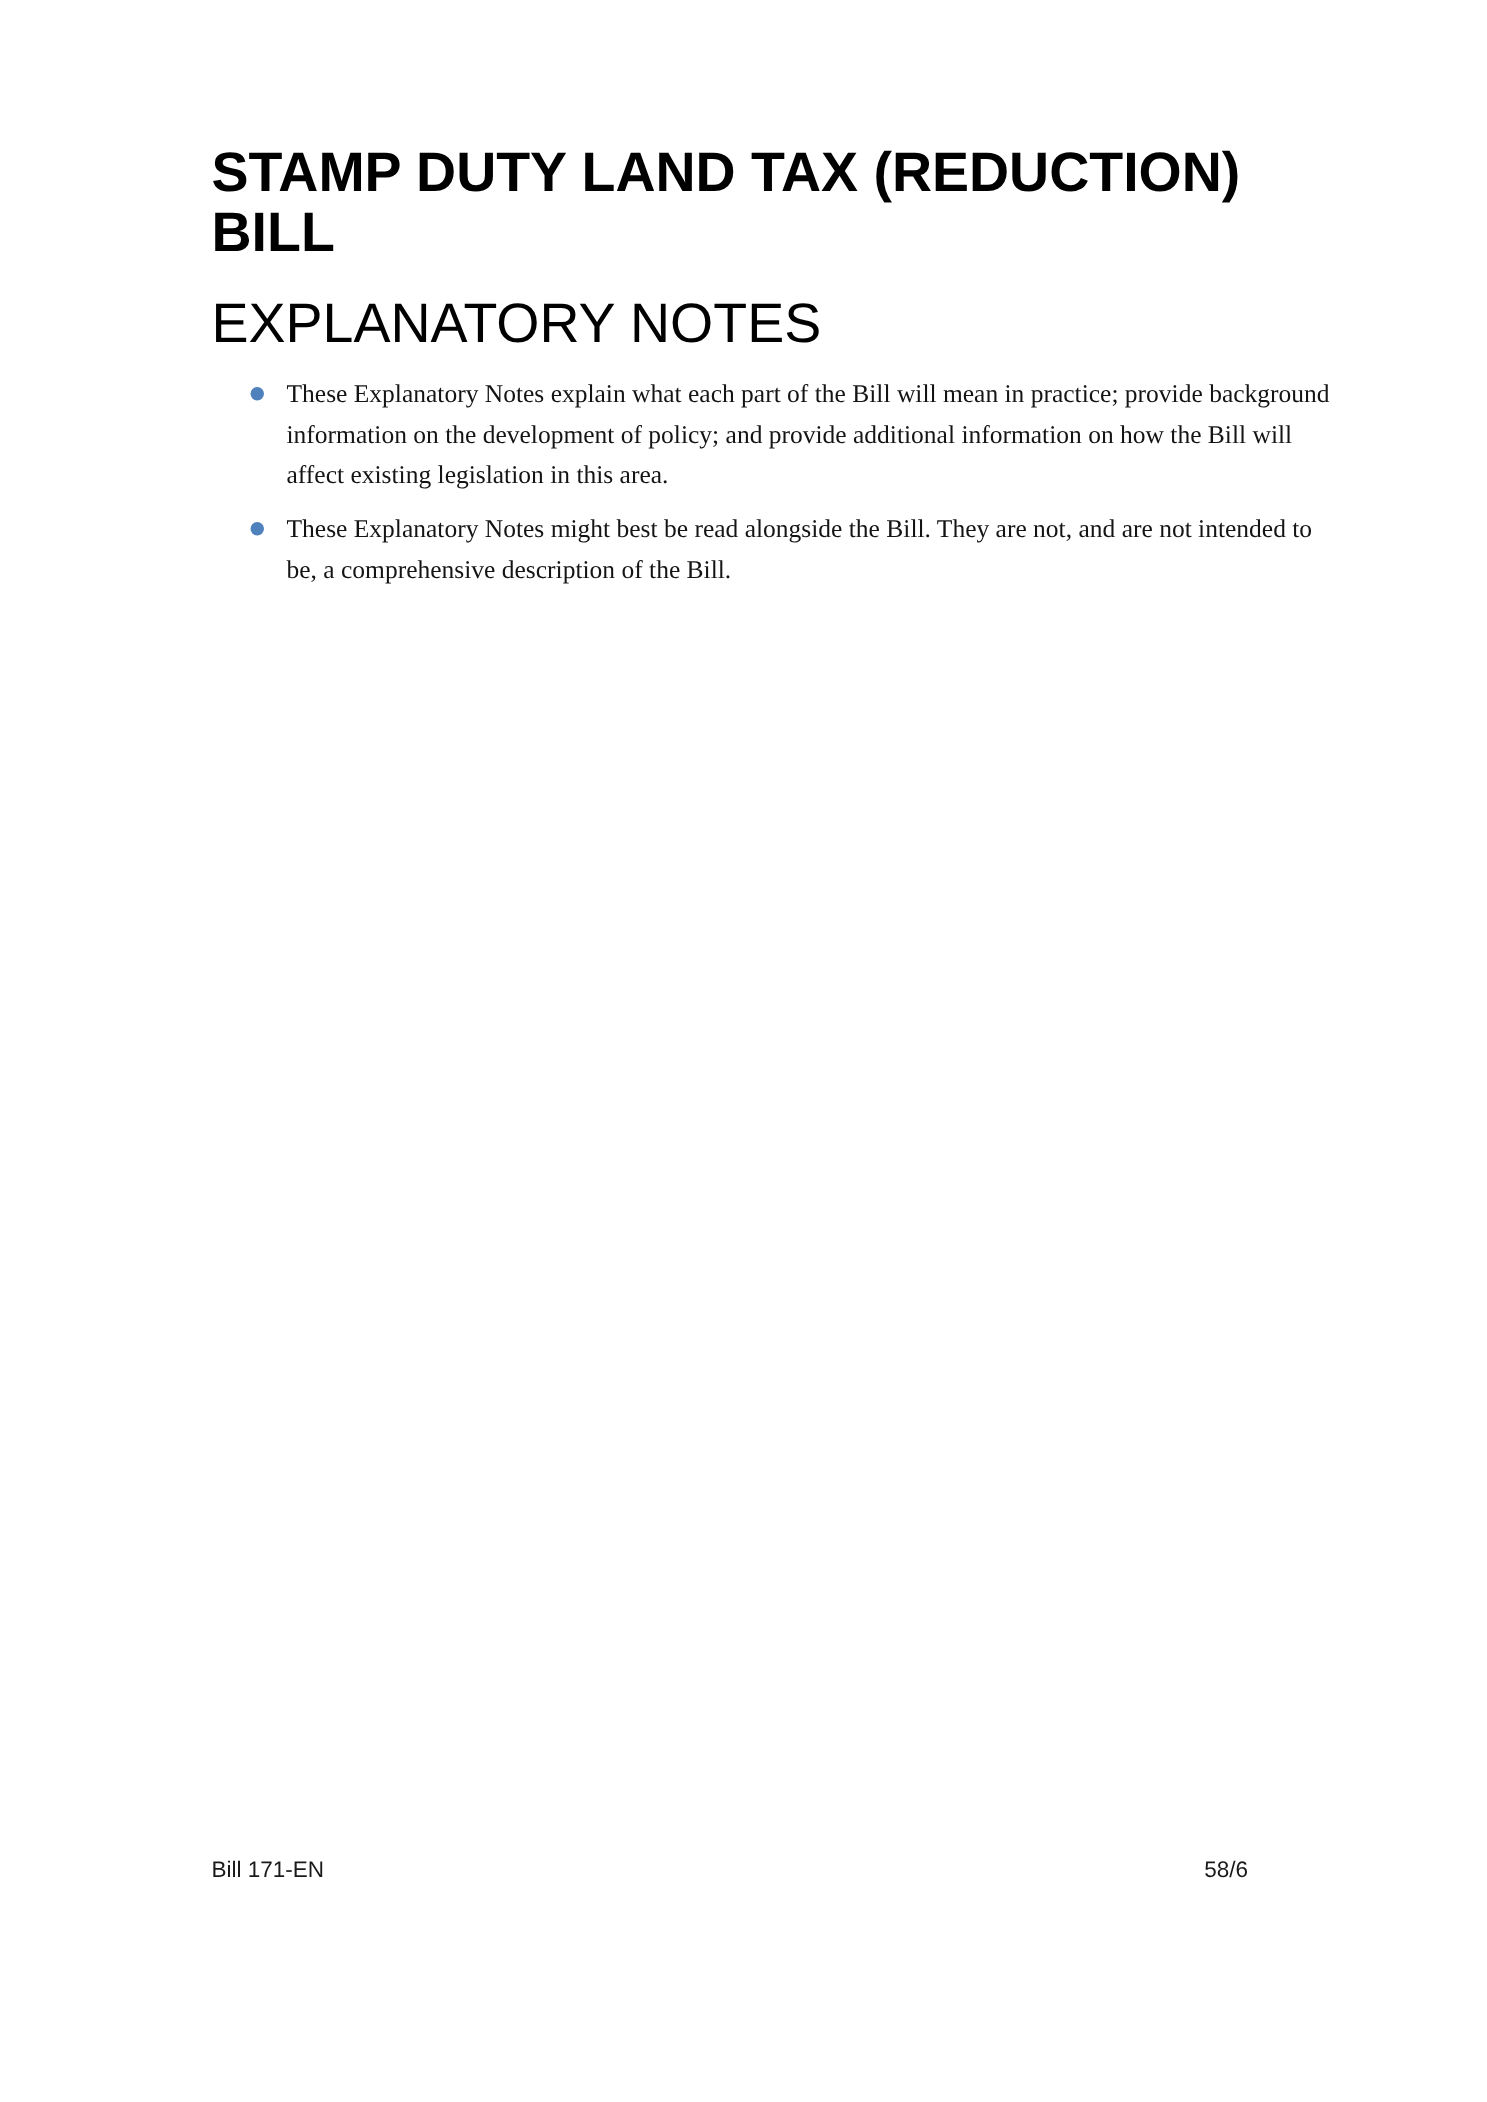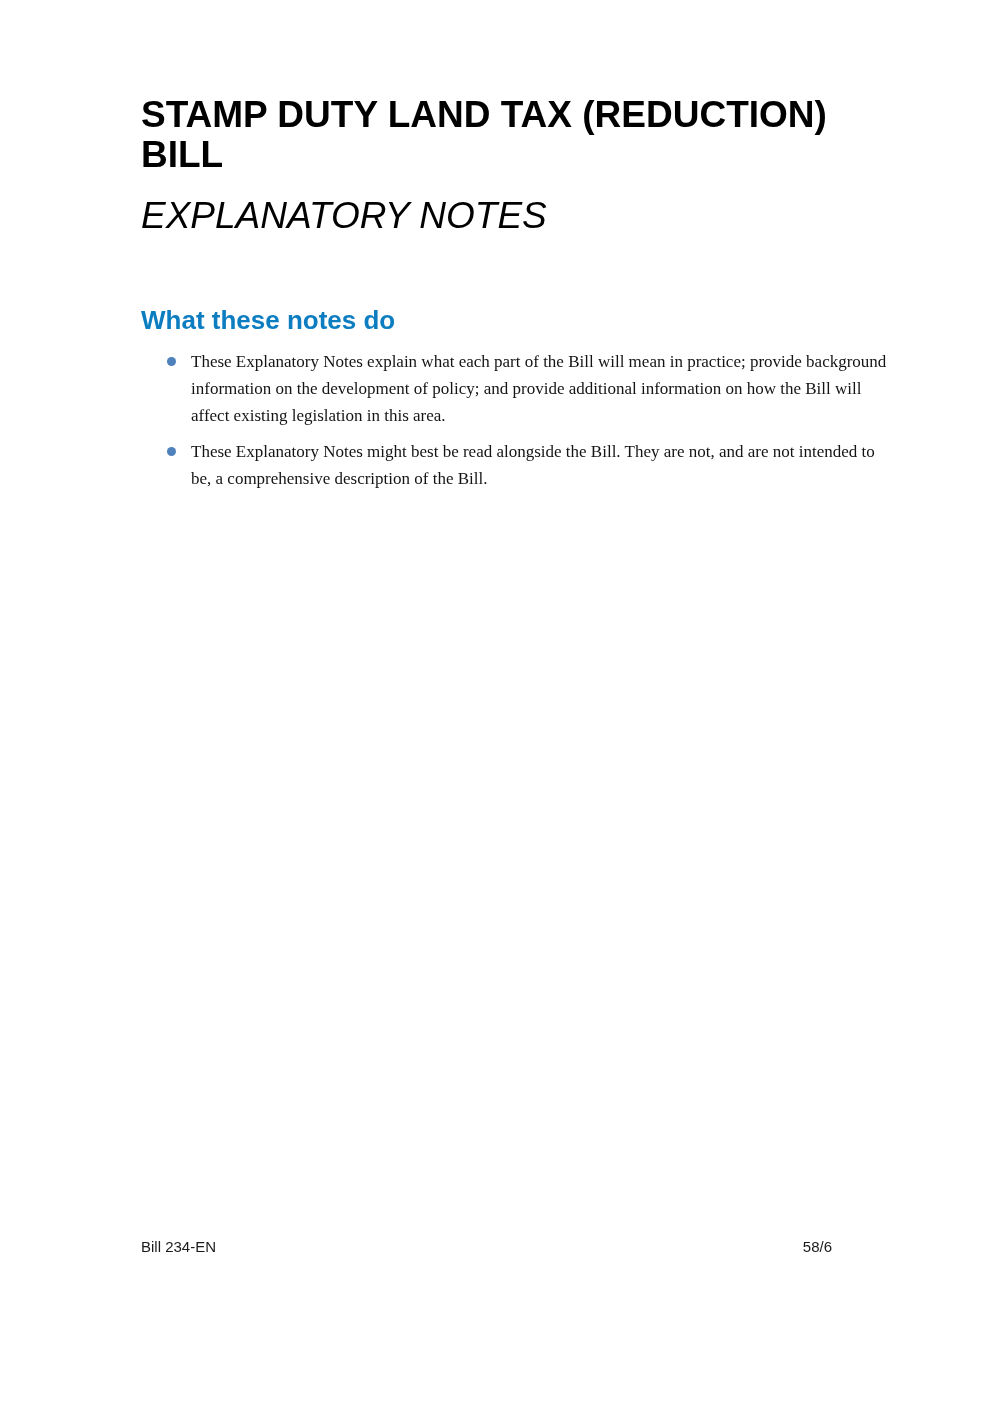--- a/index.html
+++ b/index.html
@@ -29,21 +29,20 @@
     letter-spacing: 0px;
     color: #000000;
   }
   h2.doc-subtitle {
     margin: 21px 0 0 0;
     font-family: "Liberation Sans", sans-serif;
     font-weight: normal;
     font-size: 37px;
     line-height: 40px;
     color: #000000;
-    font-style: italic;
   }
   h3.section-heading {
     margin: 69px 0 0 0;
     font-family: "Liberation Sans", sans-serif;
     font-weight: bold;
     font-size: 26px;
     line-height: 30px;
     color: #0d7dc1;
   }
   p.intro {
@@ -98,33 +97,32 @@
 </head>
 <body>
 
 <div class="page">
   <div class="content">
 
     <h1 class="bill-title">STAMP DUTY LAND TAX (REDUCTION) BILL</h1>
 
     <h2 class="doc-subtitle">EXPLANATORY NOTES</h2>
 
-    <h3 class="section-heading">What these notes do</h3>
 
 
     <ul class="bullet-list">
       <li>
         <span class="bullet-dot"></span>
         <span>These Explanatory Notes explain what each part of the Bill will mean in practice; provide background information on the development of policy; and provide additional information on how the Bill will affect existing legislation in this area.</span>
       </li>
       <li>
         <span class="bullet-dot"></span>
         <span>These Explanatory Notes might best be read alongside the Bill. They are not, and are not intended to be, a comprehensive description of the Bill.</span>
       </li>
     </ul>
 
   </div>
 
   <div class="footer">
-    <span>Bill 234-EN</span>
+    <span>Bill 171-EN</span>
     <span>58/6</span>
   </div>
 </div>
 
 </body></html>

